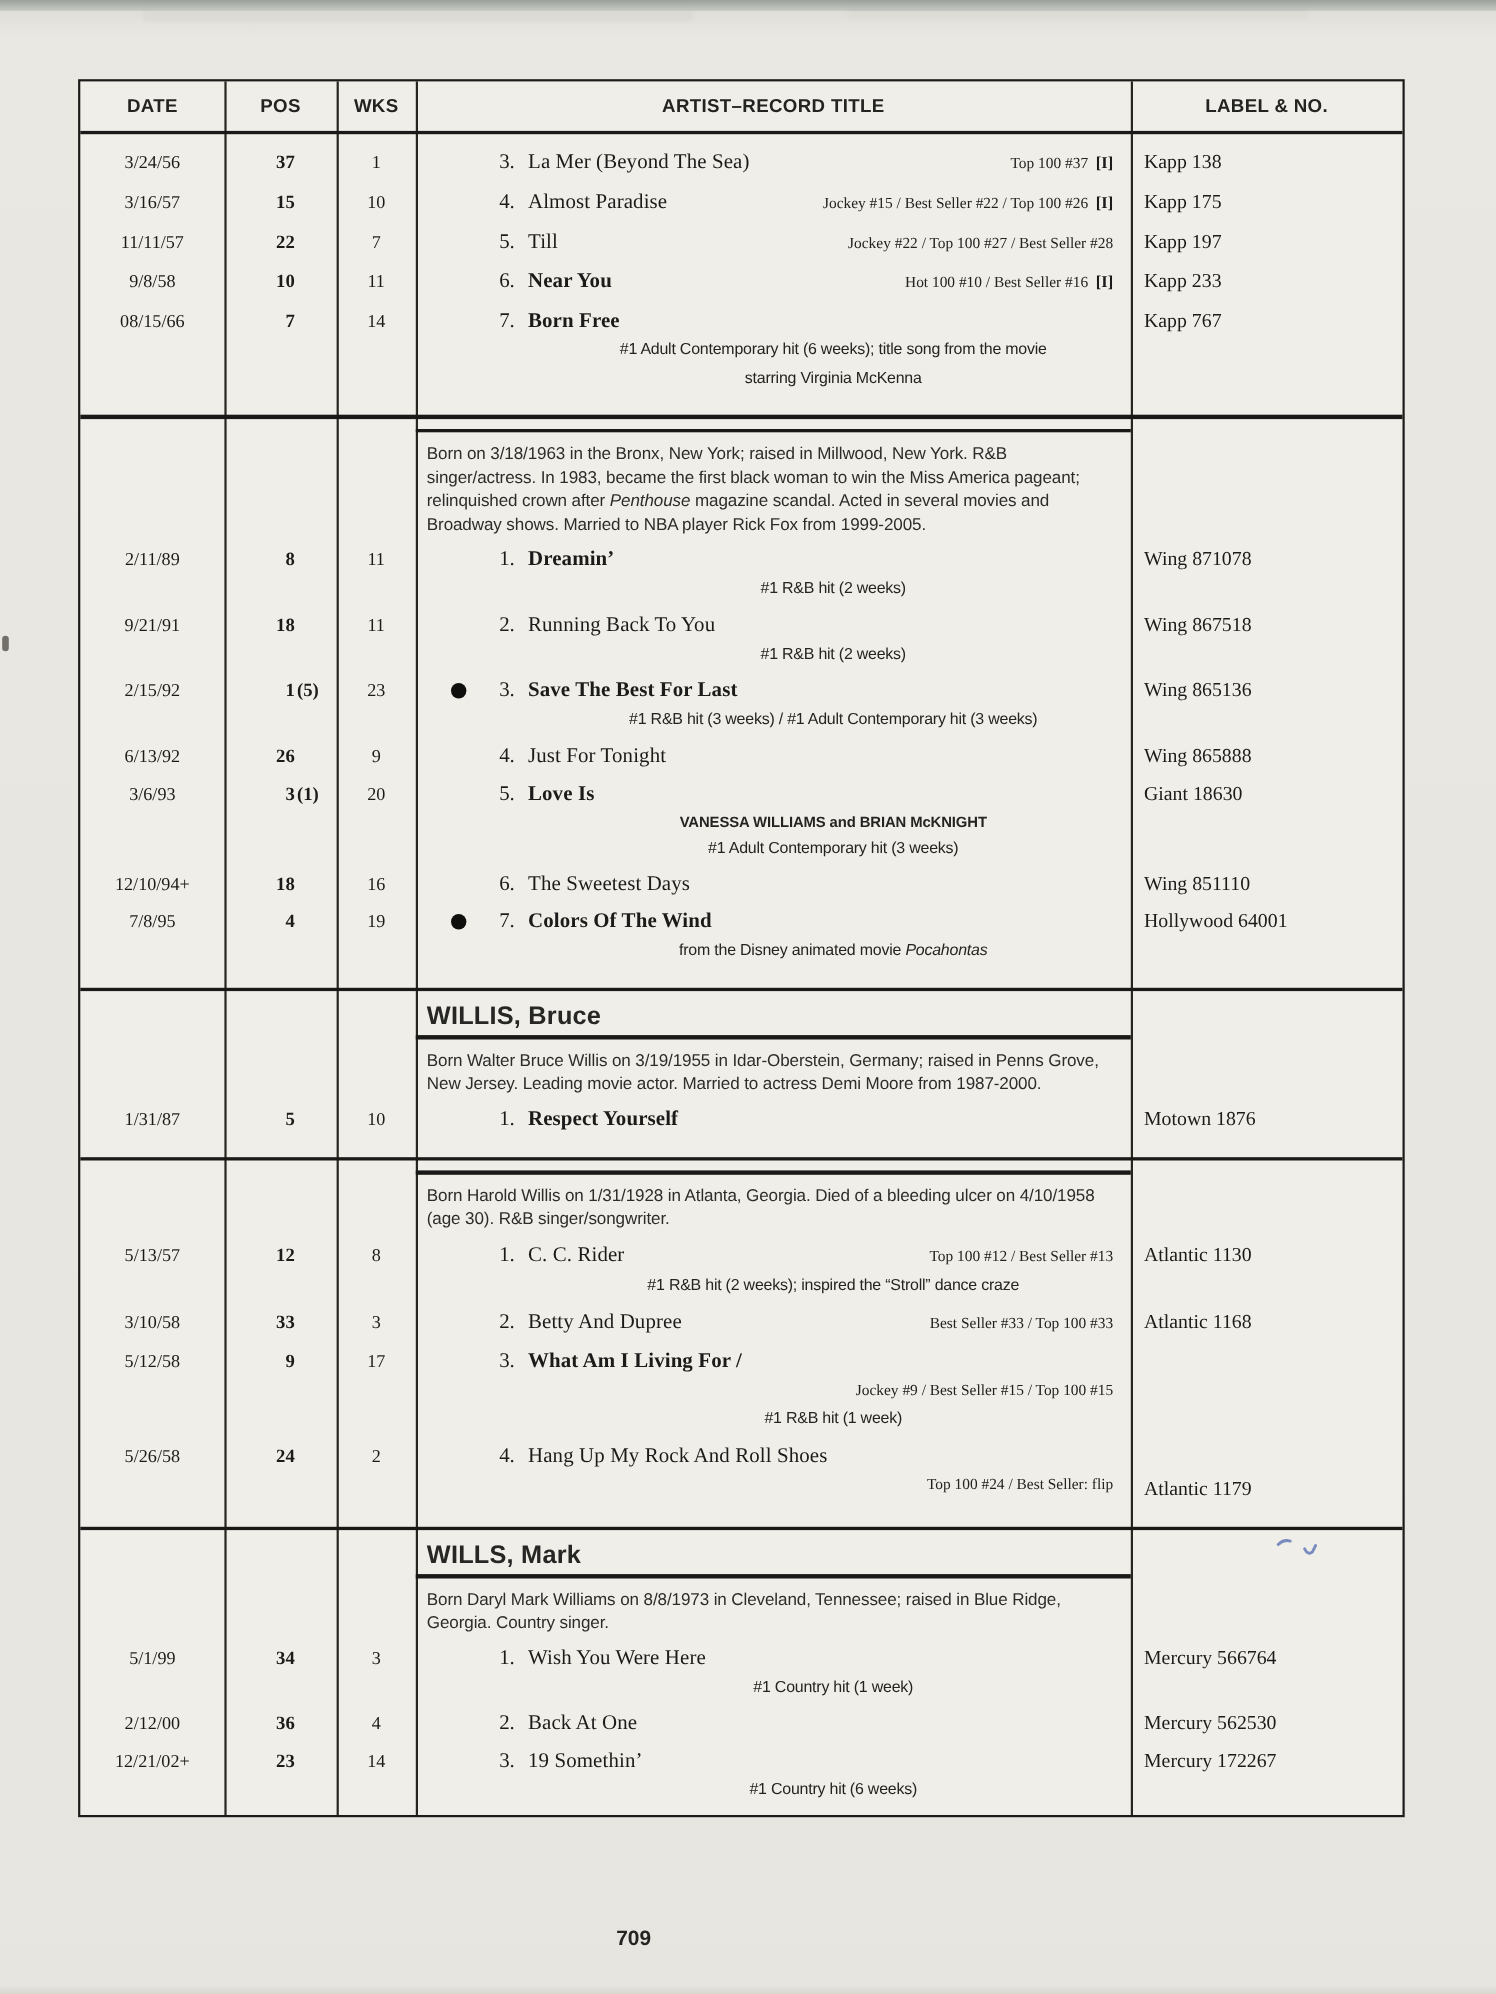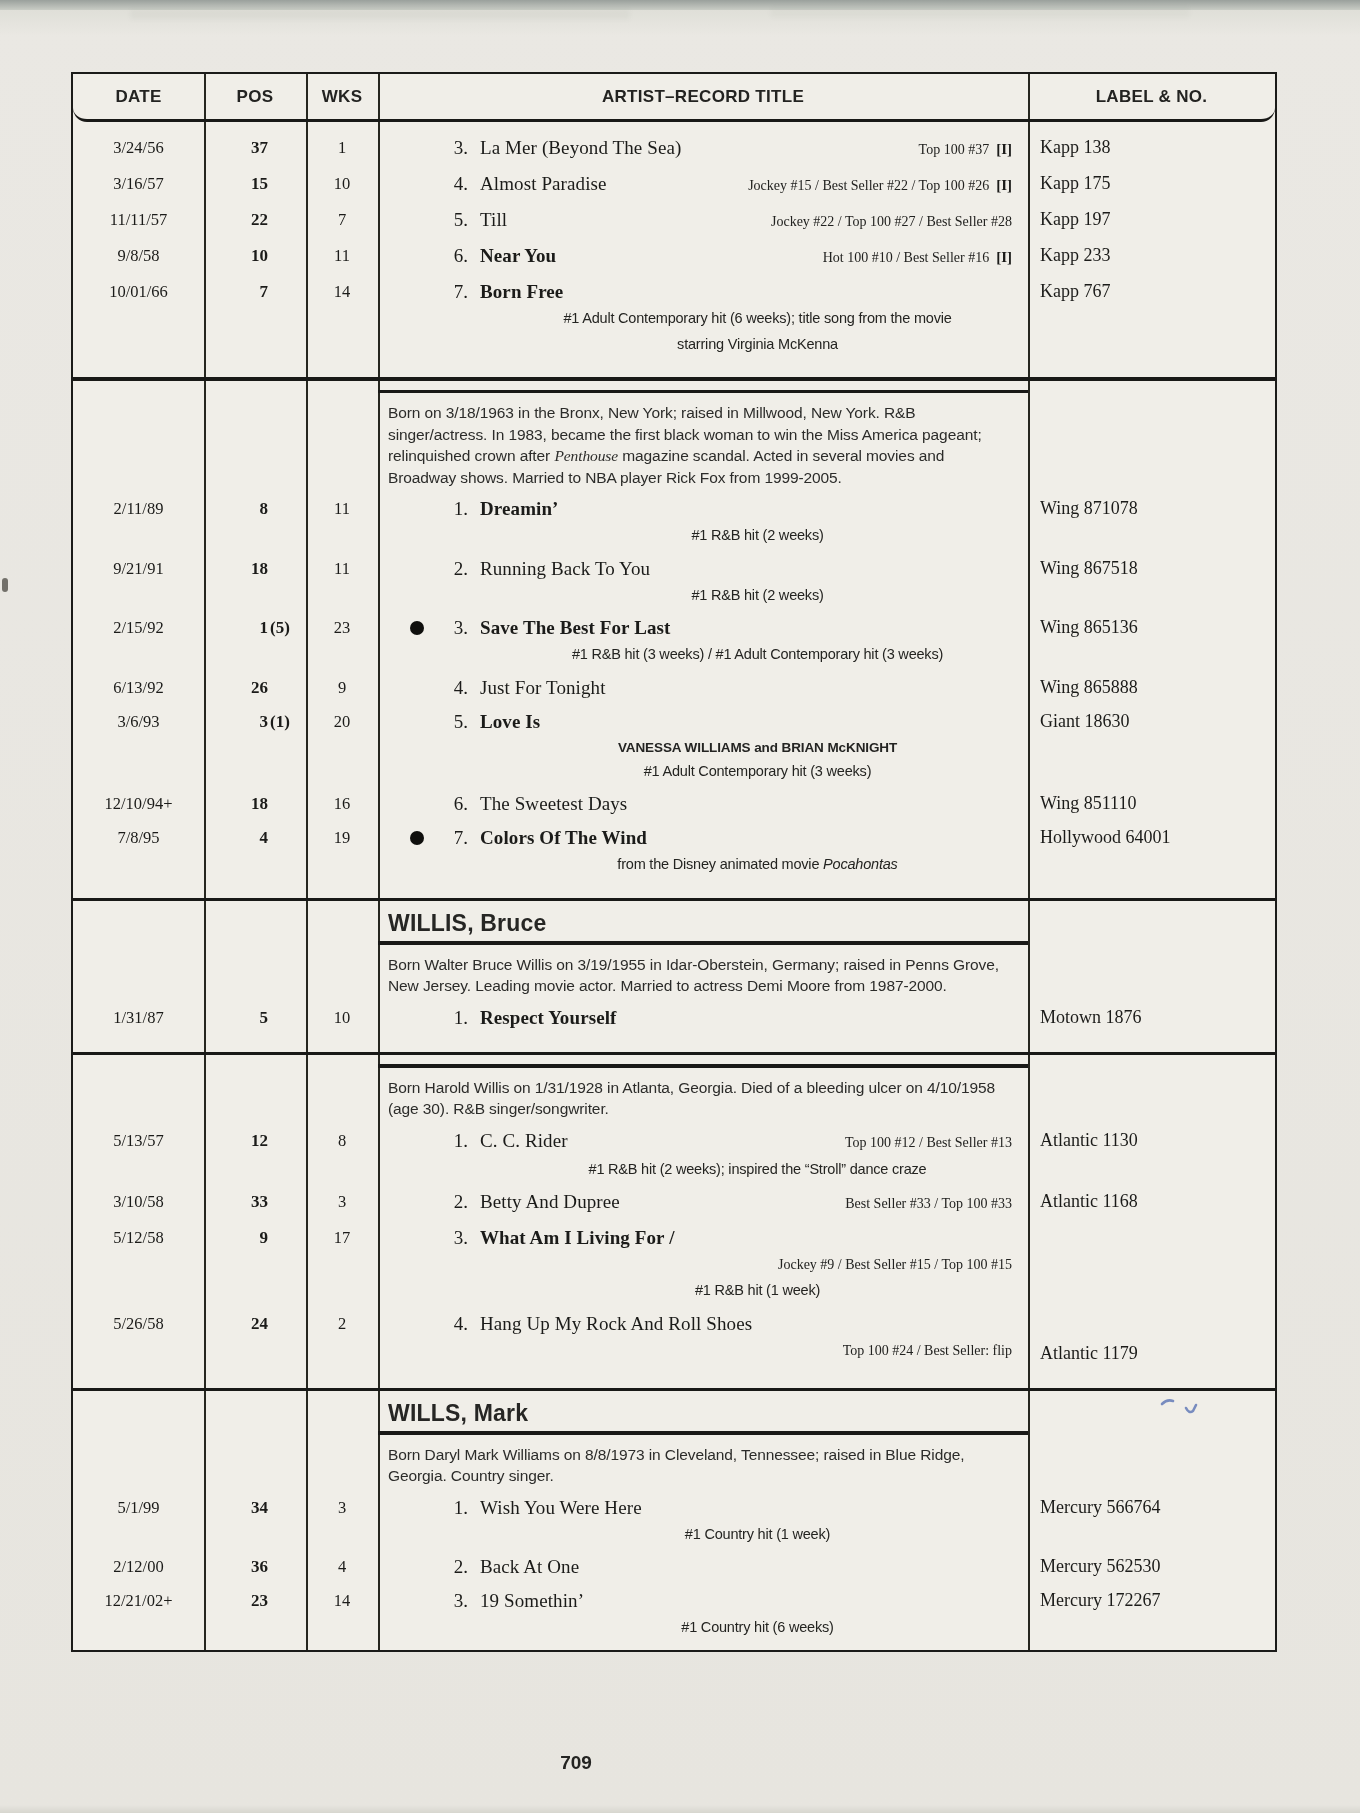--- a/index.html
+++ b/index.html
@@ -21,33 +21,33 @@
   .speck{position:absolute;left:2px;top:578px;width:6px;height:14px;background:#55524c;border-radius:3px;opacity:.8;}
 
   .book-table{position:absolute;left:71px;top:72px;width:1202px;
        border:2.5px solid var(--ink);background:var(--table-paper);box-sizing:content-box;}
   .vline{position:absolute;top:0;bottom:0;width:1.6px;background:#26261f;}
   .v1{left:131px}.v2{left:233px}.v3{left:305px}.v4{left:955px}
 
   .hdr{display:grid;grid-template-columns:131px 102px 72px 650px 1fr;height:45px;
        border-bottom:3px solid #191917;align-items:center;
        font-family:"Liberation Sans", sans-serif;font-weight:bold;font-size:17px;
-       letter-spacing:.3px;color:#232321;position:relative;z-index:2;border-radius:14px;}
+       letter-spacing:.3px;color:#232321;position:relative;z-index:2;}
   .hdr>div{text-align:center;}
 
   #table-body{position:relative;z-index:2;}
   .section{padding-bottom:9px;}
   .section.first{padding-top:6px;}
   .sep{height:3.5px;background:#191917;margin:11px 0 9px 0;}
   .aname{margin-left:315px;font-family:"Liberation Sans", sans-serif;font-weight:bold;
        font-size:23px;line-height:26px;letter-spacing:.2px;color:#262624;}
   .arule{margin:5px 0 0 305px;width:650px;height:3.5px;background:#191917;}
   .bio{margin:9px 0 6px 315px;width:622px;font-family:"Liberation Sans", sans-serif;
        font-size:15.5px;line-height:21.5px;letter-spacing:-.1px;color:var(--soft-ink);}
-  .bio i{font-style:italic;font-family:Liberation Serif, serif;}
+  .bio i{font-style:italic;}
 
   .row{display:grid;grid-template-columns:131px 102px 72px 650px 1fr;margin-top:5px;}
   .c{line-height:29px;}
   .date{text-align:center;font-size:16.5px;}
   .pos{text-align:right;padding-right:38px;font-weight:bold;font-size:17px;position:relative;}
   .pos .pparen{position:absolute;left:66px;top:0;font-weight:bold;}
   .wks{text-align:center;font-size:16.5px;}
   .tcell{position:relative;padding-right:16px;box-sizing:border-box;}
   .line1{display:flex;align-items:baseline;line-height:29px;}
   .gold{position:absolute;left:32px;top:8px;width:14px;height:14px;border-radius:50%;background:#0f0f0d;}
@@ -166,21 +166,21 @@
               <div class="line1">
                 <span class="tnum">6.</span>
                 <span class="ttl b">Near You</span>
                 <span class="tag">Hot 100 #10 / Best Seller #16</span>
                 <span class="brk">[I]</span>
               </div>
             </div>
             <div class="c lab">Kapp 233</div>
           </div>
           <div class="row">
-            <div class="c date">10/01/66</div>
+            <div class="c date">08/15/66</div>
             <div class="c pos">7</div>
             <div class="c wks">14</div>
             <div class="c tcell">
               <div class="line1">
                 <span class="tnum">7.</span>
                 <span class="ttl b">Born Free</span>
               </div>
               <div class="note"><span>#1 Adult Contemporary hit (6 weeks); title song from the movie</span></div>
               <div class="note"><span>starring Virginia McKenna</span></div>
             </div>

